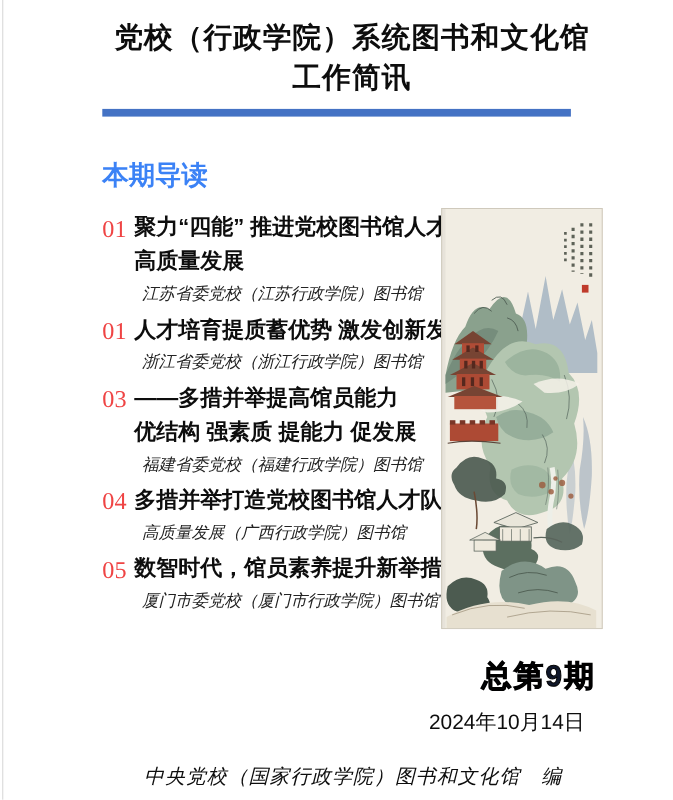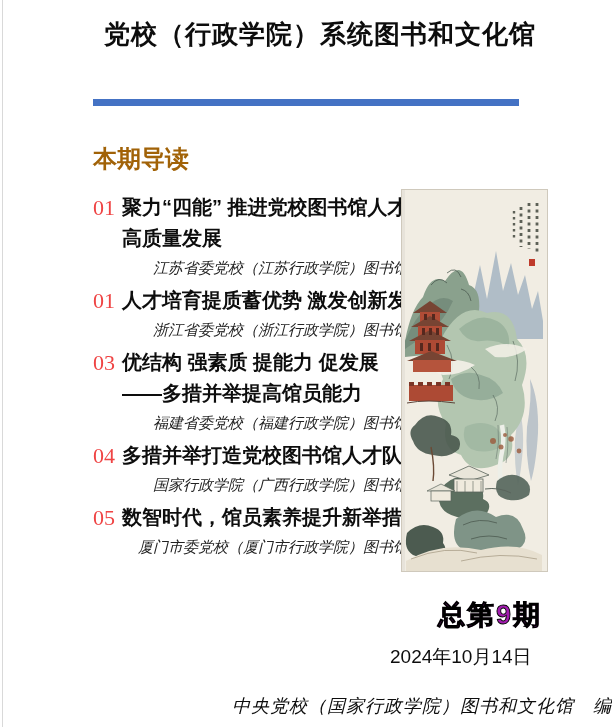--- a/index.html
+++ b/index.html
@@ -9,65 +9,66 @@
     background:#ffffff; color:#111; position:relative; overflow:hidden;
   }
   .page { position:absolute; inset:0; background:#ffffff; }
   .page-edge { position:absolute; left:2px; top:0; width:1px; height:727px; background:#d9d9d9; }
 
   .header { position:absolute; left:0; top:16px; width:612px; text-align:center;padding-left:28px; }
   .title-line { font-size:26px; line-height:36px; font-weight:bold; color:#0d0d0d; letter-spacing:1px; }
 
   .accent-bar { position:absolute; left:93px; top:99px; width:426px; height:7px; background:#4472C4; }
 
-  .toc-heading { position:absolute; left:93px; top:143px; font-size:24px; font-weight:bold; color:#a16207; }
+  .toc-heading { position:absolute; left:93px; top:143px; font-size:24px; font-weight:bold; color:#3b82f6; }
 
   .toc-list { position:absolute; left:93px; top:192px; width:315px; }
   .toc-item { position:relative; padding-left:29px; margin-bottom:2px; }
   .toc-num {
     position:absolute; left:0; top:3px;
     font-family:"Liberation Serif","DejaVu Serif",serif;
     font-size:22px; color:#ef4444;
   }
   .toc-title-line { font-size:20px; font-weight:bold; line-height:31px; color:#0d0d0d; white-space:nowrap; }
   .toc-title-line:empty { display:none; }
   .toc-source {
     font-family:"Liberation Serif","DejaVu Serif",serif; font-style:italic;
-    font-size:15px; line-height:29px; color:#222; padding-left:7px; white-space:nowrap;text-align:right;
+    font-size:15px; line-height:29px; color:#222; padding-left:7px; white-space:nowrap;
   }
 
   .artwork {
     position:absolute; left:401px; top:189px; width:147px; height:383px;
     box-shadow:0 0 0 1px #d8d2c6 inset;
   }
 
   .issue-number {
     position:absolute; left:420px; top:597px; width:140px; text-align:center;
-    font-size:27px; font-weight:900; letter-spacing:2px; color:#a21caf;
+    font-size:27px; font-weight:900; letter-spacing:2px; color:#0f172a;
     -webkit-text-stroke:0.9px #000;
   }
   .issue-date {
     position:absolute; left:390px; top:644px; width:150px; 
     font-size:19px; color:#0d0d0d;
   }
 
   .footer-line {
-    position:absolute; left:30px; top:694px; width:582px; text-align:right;
+    position:absolute; left:30px; top:694px; width:582px; text-align:center;
     font-family:"Liberation Serif","DejaVu Serif",serif; font-style:italic;
     font-size:18px; color:#0d0d0d; letter-spacing:1px;
   }
 </style>
 </head>
 <body>
 
 <div class="page">
   <div class="page-edge"></div>
 
   <div class="header">
     <div class="title-line">党校（行政学院）系统图书和文化馆</div>
+    <div class="title-line">工作简讯</div>
   </div>
 
   <div class="accent-bar"></div>
 
   <div class="toc-heading">本期导读</div>
 
   <div class="toc-list">
 
     <div class="toc-item">
       <span class="toc-num">01</span>
@@ -77,30 +78,30 @@
     </div>
 
     <div class="toc-item">
       <span class="toc-num">01</span>
       <div class="toc-title-line">人才培育提质蓄优势 激发创新发展</div>
       <div class="toc-source">浙江省委党校（浙江行政学院）图书馆</div>
     </div>
 
     <div class="toc-item">
       <span class="toc-num">03</span>
+      <div class="toc-title-line">——多措并举提高馆员能力</div>
       <div class="toc-title-line">优结构 强素质 提能力 促发展</div>
-      <div class="toc-title-line">——多措并举提高馆员能力</div>
       <div class="toc-source">福建省委党校（福建行政学院）图书馆</div>
     </div>
 
     <div class="toc-item">
       <span class="toc-num">04</span>
       <div class="toc-title-line">多措并举打造党校图书馆人才队伍</div>
 
-      <div class="toc-source">国家行政学院（广西行政学院）图书馆</div>
+      <div class="toc-source">高质量发展（广西行政学院）图书馆</div>
     </div>
 
     <div class="toc-item">
       <span class="toc-num">05</span>
       <div class="toc-title-line">数智时代，馆员素养提升新举措</div>
 
       <div class="toc-source">厦门市委党校（厦门市行政学院）图书馆</div>
     </div>
 
   </div>

